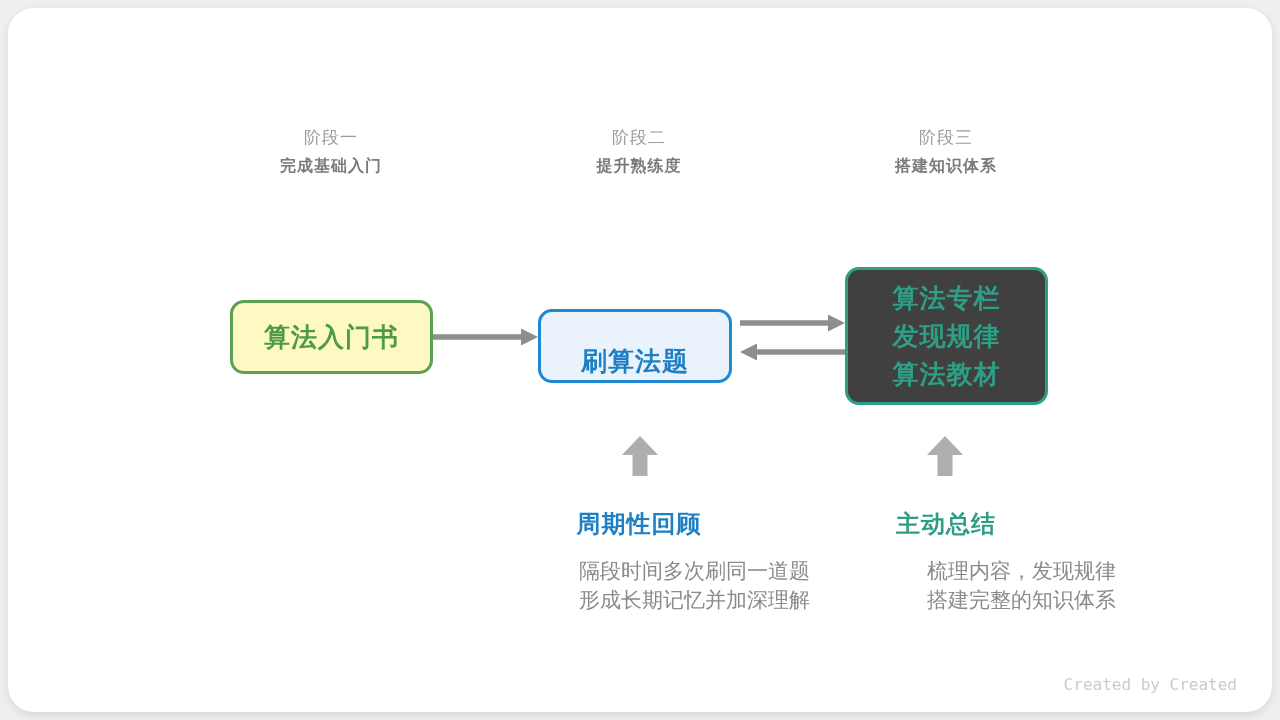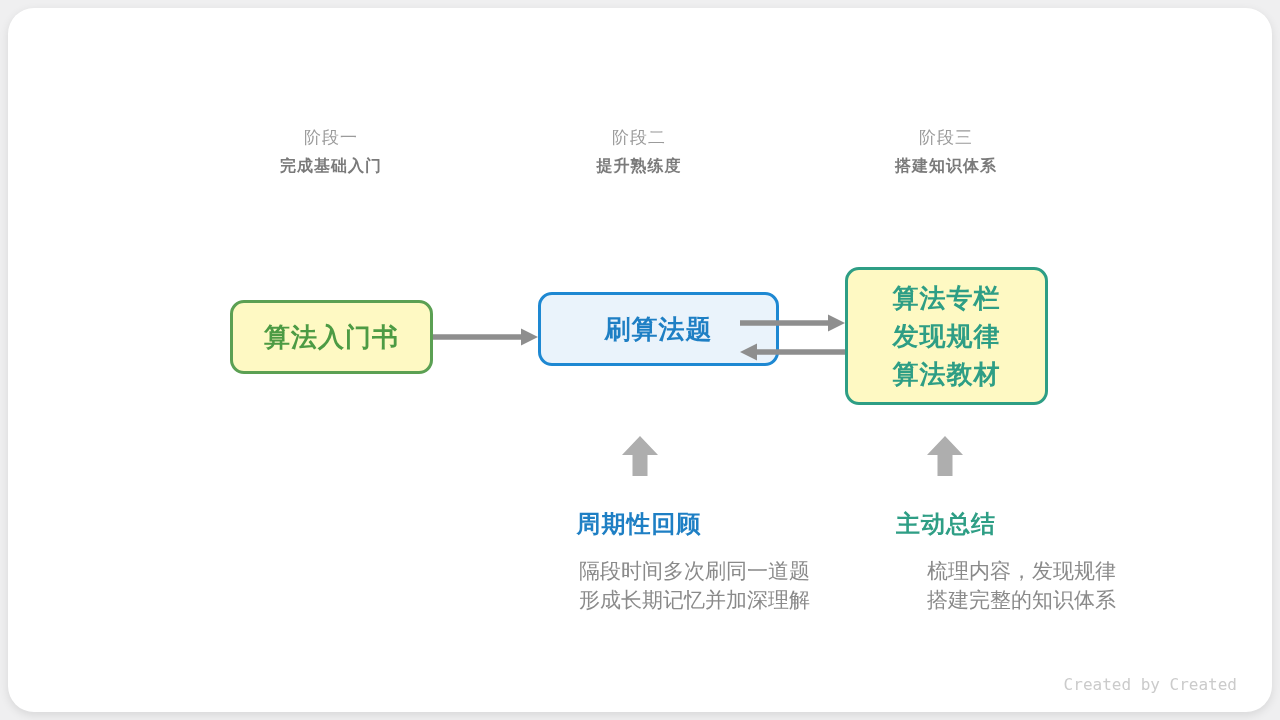--- a/index.html
+++ b/index.html
@@ -29,21 +29,21 @@
 
   .flow-box {
     position:absolute; box-sizing:border-box;
     border:3px solid; border-radius:14px;
     display:flex; flex-direction:column;
     align-items:center; justify-content:center;
     font-size:26px; font-weight:700; letter-spacing:1px;
     line-height:38px;
   }
   .box-1 { left:230px; top:300px; width:203px; height:74px; }
-  .box-2 { left:538px; top:292px; width:241px; height:74px; }
+  .box-2 { left:538px; top:309px; width:194px; height:74px;justify-content:flex-end; }
   .box-3 { left:845px; top:267px; width:203px; height:138px; }
 
   svg.h-arrow { position:absolute; color:var(--connector-arrow,#8e8e8e); }
   svg.up-arrow { position:absolute; color:var(--block-arrow,#aeaeae); }
 
   .ann-label {
     position:absolute; width:320px; text-align:center;
     top:508px; font-size:24px; font-weight:700; letter-spacing:1px;
   }
   .ann-desc {
@@ -71,21 +71,21 @@
   <div class="col-text stage-subtitle c2">提升熟练度</div>
   <div class="col-text stage-title c3">阶段三</div>
   <div class="col-text stage-subtitle c3">搭建知识体系</div>
 
   <div class="flow-box box-1" style="border-color: rgb(91, 160, 83); background: #fef9c3; color: rgb(77, 155, 68);">
     <span>算法入门书</span>
   </div>
   <div class="flow-box box-2" style="border-color: rgb(30, 136, 210); background: rgb(234, 243, 251); color: rgb(30, 127, 196);">
     <span>刷算法题</span>
   </div>
-  <div class="flow-box box-3" style="border-color: rgb(46, 158, 133); background: #fef9c3; color: rgb(46, 158, 133);">
+  <div class="flow-box box-3" style="border-color: rgb(46, 158, 133); background: #404040; color: rgb(46, 158, 133);">
     <span>算法专栏</span>
     <span>发现规律</span>
     <span>算法教材</span>
   </div>
 
   <svg class="h-arrow" style="left:433px; top:325px;" width="105" height="24">
     <line x1="0" y1="12" x2="90" y2="12" stroke="currentColor" stroke-width="5.5"></line>
     <polygon points="88,3.5 105,12 88,20.5" fill="currentColor"></polygon>
   </svg>
   <svg class="h-arrow" style="left:740px; top:311px;" width="105" height="24">

